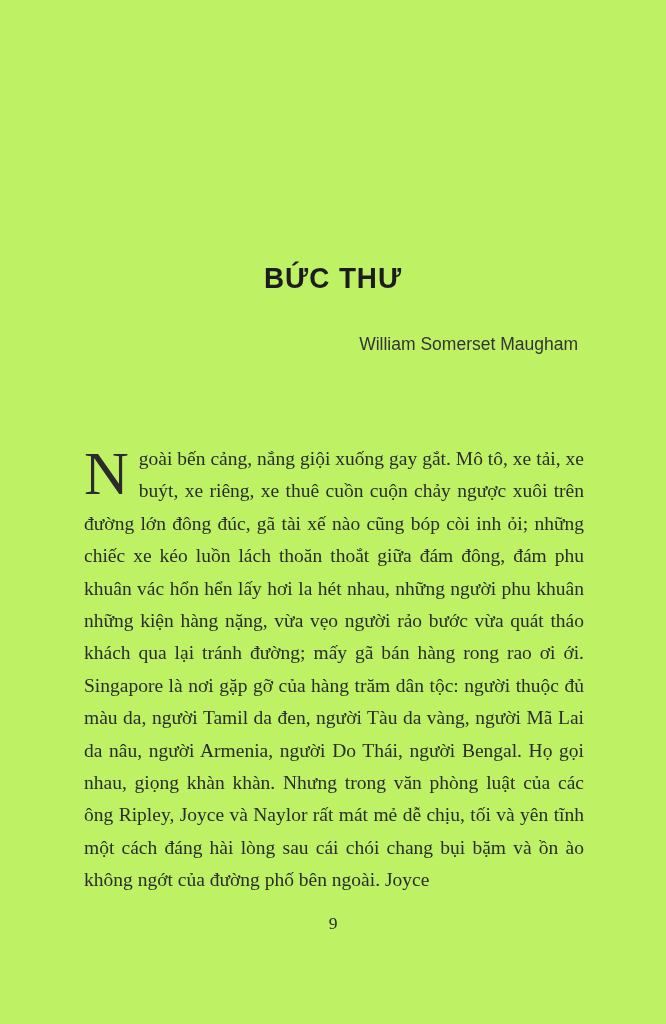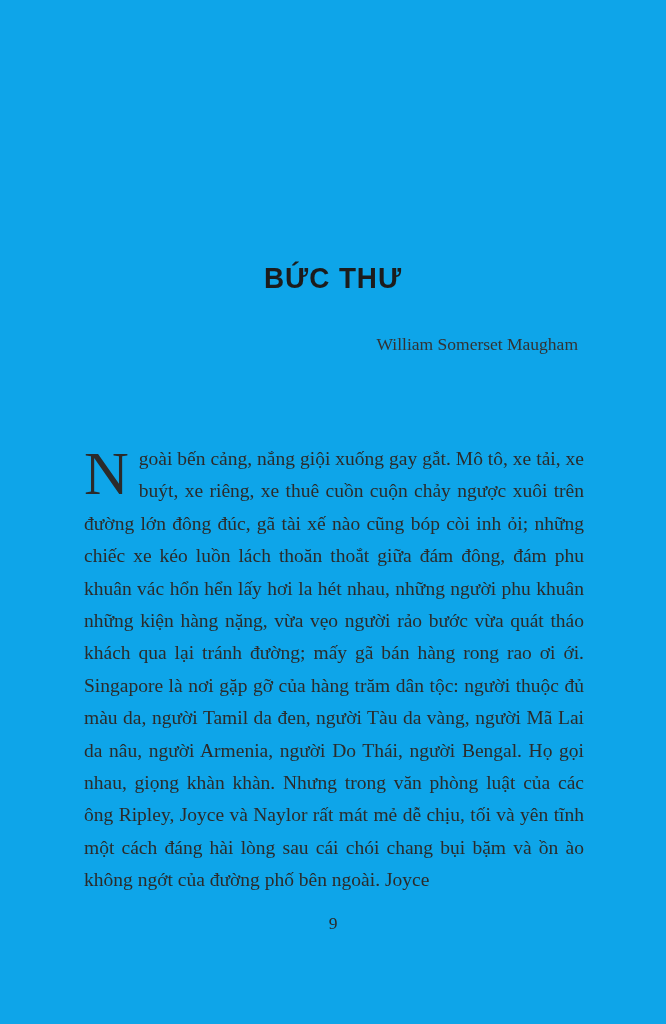--- a/index.html
+++ b/index.html
@@ -5,21 +5,21 @@
   html, body {
     margin: 0;
     padding: 0;
     background: #e9e9e9;
   }
   .page {
     position: relative;
     width: 666px;
     height: 1024px;
     margin: 0 auto;
-    background: #0ea5e9;
+    background: #bef264;
     box-sizing: border-box;
     font-family: "Liberation Serif", serif;
     color: #2b2b2b;
     overflow: hidden;
   }
   .chapter-title {
     position: absolute;
     top: 262px;
     left: 0;
     width: 100%;
@@ -29,21 +29,21 @@
     font-weight: 800;
     font-size: 29px;
     letter-spacing: 1px;
     color: #1c1c1c;
     transform: scaleX(0.96);
   }
   .author-name {
     position: absolute;
     top: 334px;
     right: 88px;
-    font-family: Liberation Serif, serif;
+    font-family: Liberation Sans, sans-serif;
     font-size: 17.5px;
     color: #333333;
   }
   .body-text {
     position: absolute;
     top: 443px;
     left: 84px;
     width: 500px;
     font-size: 19.5px;
     line-height: 32.4px;

